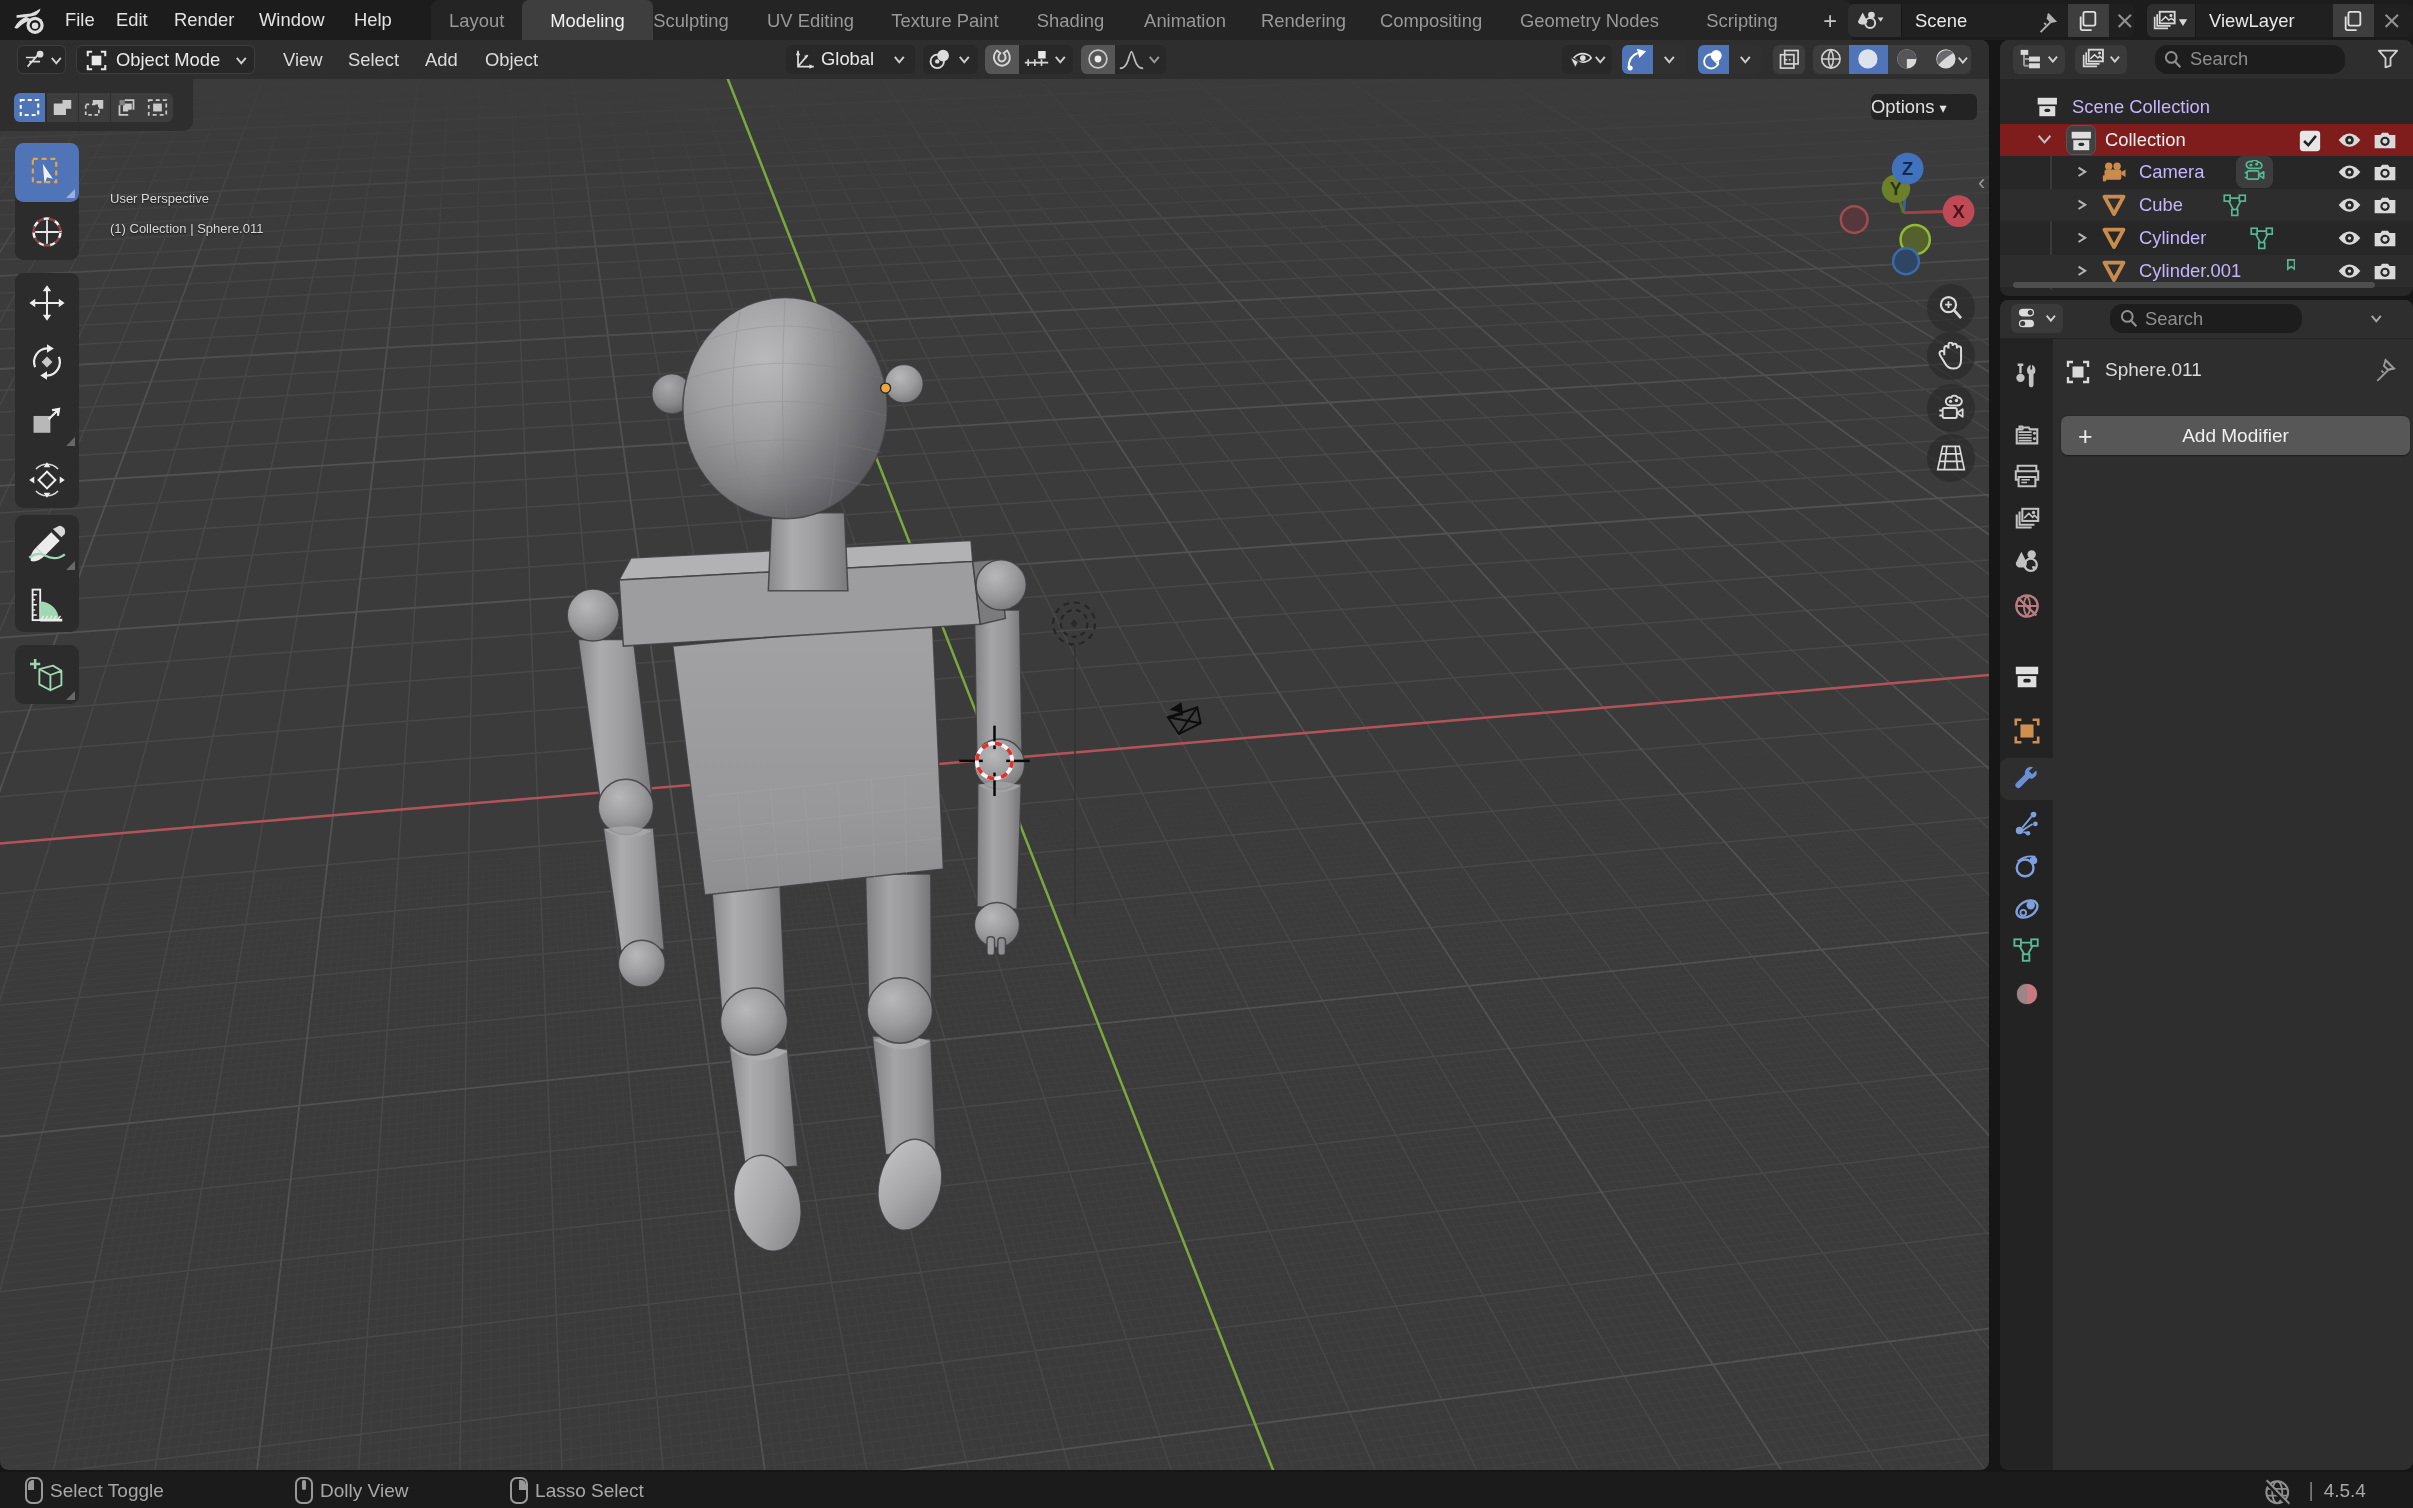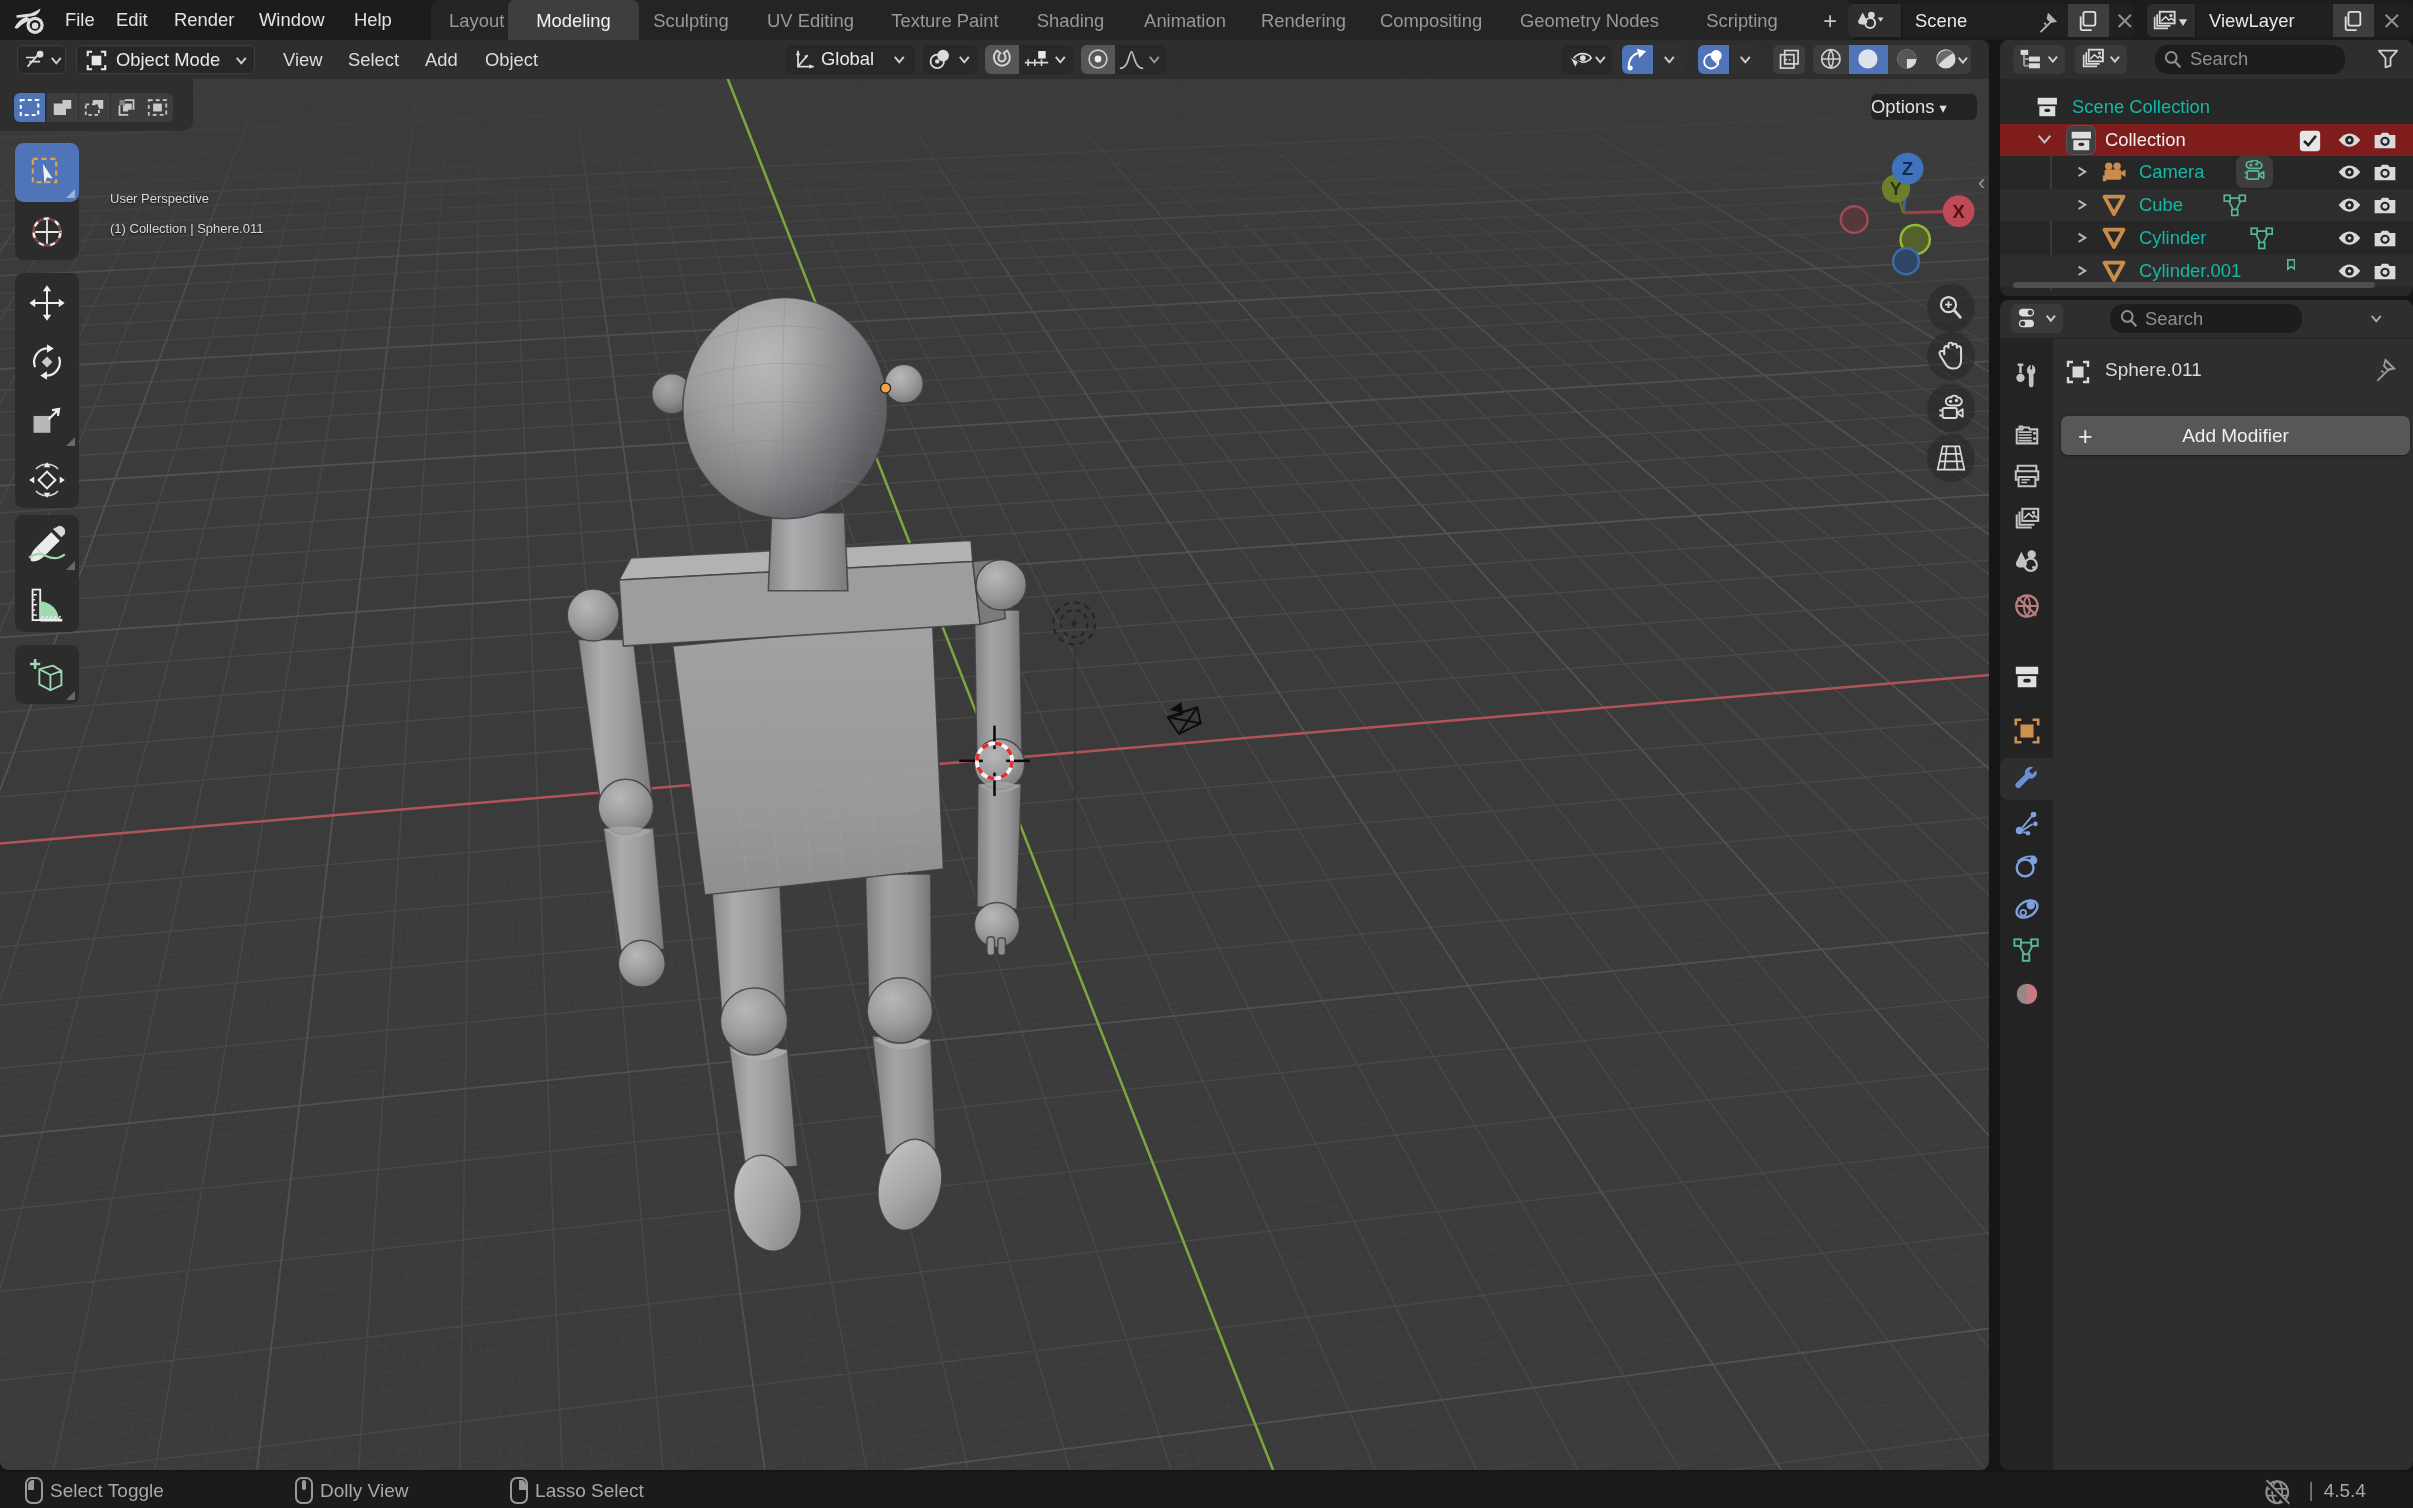--- a/index.html
+++ b/index.html
@@ -38,21 +38,21 @@
 
 .navbtn { position:absolute; left:1927px; width:48px; height:48px; border-radius:50%; background:rgba(38,38,38,.55); }
 .navbtn svg { position:absolute; left:50%; top:50%; transform:translate(-50%,-50%); }
 
 #optionsbtn { position:absolute; left:1871px; top:54px; width:106px; height:26px; background:#232323; border-radius:5.9px; color:#e0e0e0; font-size:18.4px; line-height:26px; text-align:left; }
 
 
 #outliner { position:absolute; left:2000px; top:40px; width:413px; height:256px; background:#272727; border-radius:8.4px; overflow:hidden; }
 #outhead { position:absolute; left:0; top:0; width:413px; height:39px; background:#2e2e2e; }
 .orow { position:absolute; left:0; width:413px; height:32px; }
-.orow .lbl { position:absolute; top:0; height:32px; line-height:32px; font-size:18.4px; color:#14b8a6; }
+.orow .lbl { position:absolute; top:0; height:32px; line-height:32px; font-size:18.4px; color:#c4b5fd; }
 
 
 #props { position:absolute; left:2000px; top:300px; width:413px; height:1170px; background:#2e2e2e; border-radius:8.4px; overflow:hidden; }
 #phead { position:absolute; left:0; top:0; width:413px; height:39px; background:#2e2e2e; border-bottom:0.8px solid #242424;}
 #ptabs { position:absolute; left:0; top:39px; width:53px; height:1131px; background:#232323; }
 .ptab { position:absolute; left:0; width:53px; height:42px; }
 .ptab.active { background:#2e2e2e; border-radius:8.4px 0 0 8.4px; }
 .ptab svg { position:absolute; left:50%; top:50%; transform:translate(-50%,-50%); }
 .searchbox { position:absolute; background:#1d1d1d; border-radius:12.6px; color:#8f8f8f; font-size:18.4px; }
 
@@ -73,21 +73,21 @@
     <path d="M3 8.5 Q12 7 20 6.5 Q27 3.5 31.5 0.5 Q30.5 5.5 26 8.5 Q20 10.5 13 11 Q8 11.2 3 11.5 Z" fill="#dedede"></path>
     <path d="M0.5 23.5 Q5 14.5 14.5 10.5 L20.5 13.5 Q11 17.5 5.5 23 Q3 25.5 0.5 23.5 Z" fill="#dedede"></path>
   </svg>
   <div class="menu" style="left:65px">File</div>
   <div class="menu" style="left:116px">Edit</div>
   <div class="menu" style="left:174px">Render</div>
   <div class="menu" style="left:259px">Window</div>
   <div class="menu" style="left:354px">Help</div>
   <div id="tabstrip">
     <div class="tab" style="left:1.7px;width:88px">Layout</div>
-    <div class="tab active" style="left:77px;width:131px">Modeling</div>
+    <div class="tab active" style="left:91px;width:131px">Modeling</div>
     <div class="tab" style="left:204px;width:112px">Sculpting</div>
     <div class="tab" style="left:318px;width:123px">UV Editing</div>
     <div class="tab" style="left:442px;width:144px">Texture Paint</div>
     <div class="tab" style="left:588px;width:103px">Shading</div>
     <div class="tab" style="left:693px;width:122px">Animation</div>
     <div class="tab" style="left:817px;width:111px">Rendering</div>
     <div class="tab" style="left:931px;width:138px">Compositing</div>
     <div class="tab" style="left:1072px;width:173px">Geometry Nodes</div>
     <div class="tab" style="left:1247px;width:128px">Scripting</div>
     <div class="tab" style="left:1377px;width:44px;font-size:23.5px;color:#c8c8c8">+</div>

